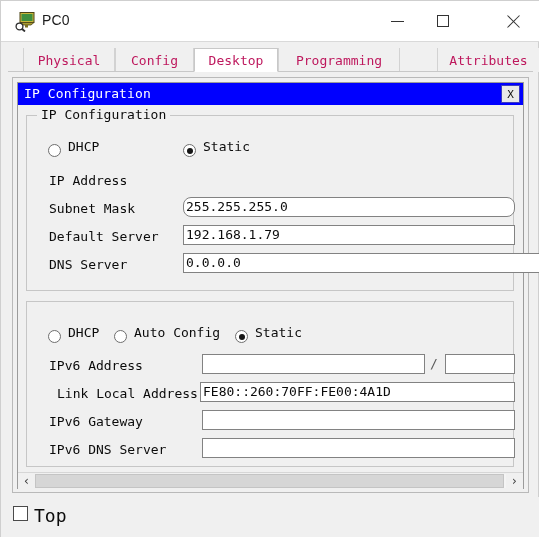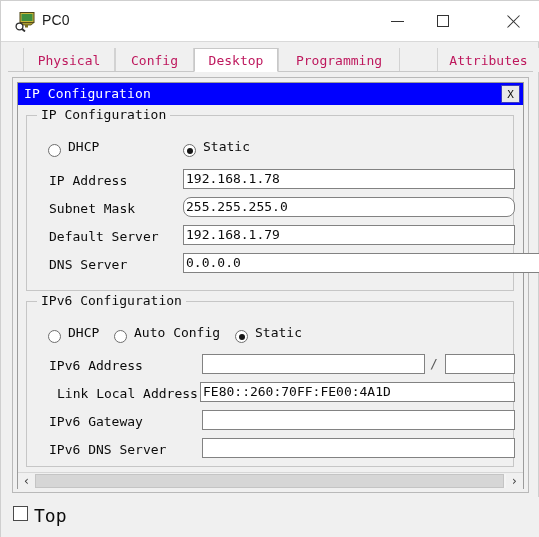--- a/index.html
+++ b/index.html
@@ -348,34 +348,32 @@
 
         <div class="groupbox" id="gb-ipv4">
           <div class="legend">IP Configuration</div>
 
           <div class="radio" style="left:21px;  top:28px;"></div>
           <div class="radio-label" style="left:41px;  top:23px;">DHCP</div>
           <div class="radio on" style="left:156px; top:28px;"></div>
           <div class="radio-label" style="left:176px; top:23px;">Static</div>
 
           <div class="row-label" style="left:22px; top:57px;">IP Address</div>
-          <div class="tfield" style="left:156px; top:53px; width:332px;" placeholder="">192.168.1.78</div>
 
           <div class="row-label" style="left:22px; top:85px;">Subnet Mask</div>
           <div class="tfield" style="left:156px; top:81px; width:332px;border-radius:8px;" placeholder="">255.255.255.0</div>
 
           <div class="row-label" style="left:22px; top:113px;">Default Server</div>
           <div class="tfield" style="left:156px; top:109px; width:332px;" placeholder="">192.168.1.79</div>
 
           <div class="row-label" style="left:22px; top:141px;">DNS Server</div>
           <div class="tfield" style="left:156px; top:137px; width:372px;" placeholder="">0.0.0.0</div>
         </div>
 
         <div class="groupbox" id="gb-ipv6">
-          <div class="legend">IPv6 Configuration</div>
 
           <div class="radio" style="left:21px;  top:28px;"></div>
           <div class="radio-label" style="left:41px;  top:23px;">DHCP</div>
           <div class="radio" style="left:87px;  top:28px;"></div>
           <div class="radio-label" style="left:107px; top:23px;">Auto Config</div>
           <div class="radio on" style="left:208px; top:28px;"></div>
           <div class="radio-label" style="left:228px; top:23px;">Static</div>
 
           <div class="row-label" style="left:22px; top:56px;">IPv6 Address</div>
           <div class="tfield" style="left:175px; top:52px; width:223px;"></div>

